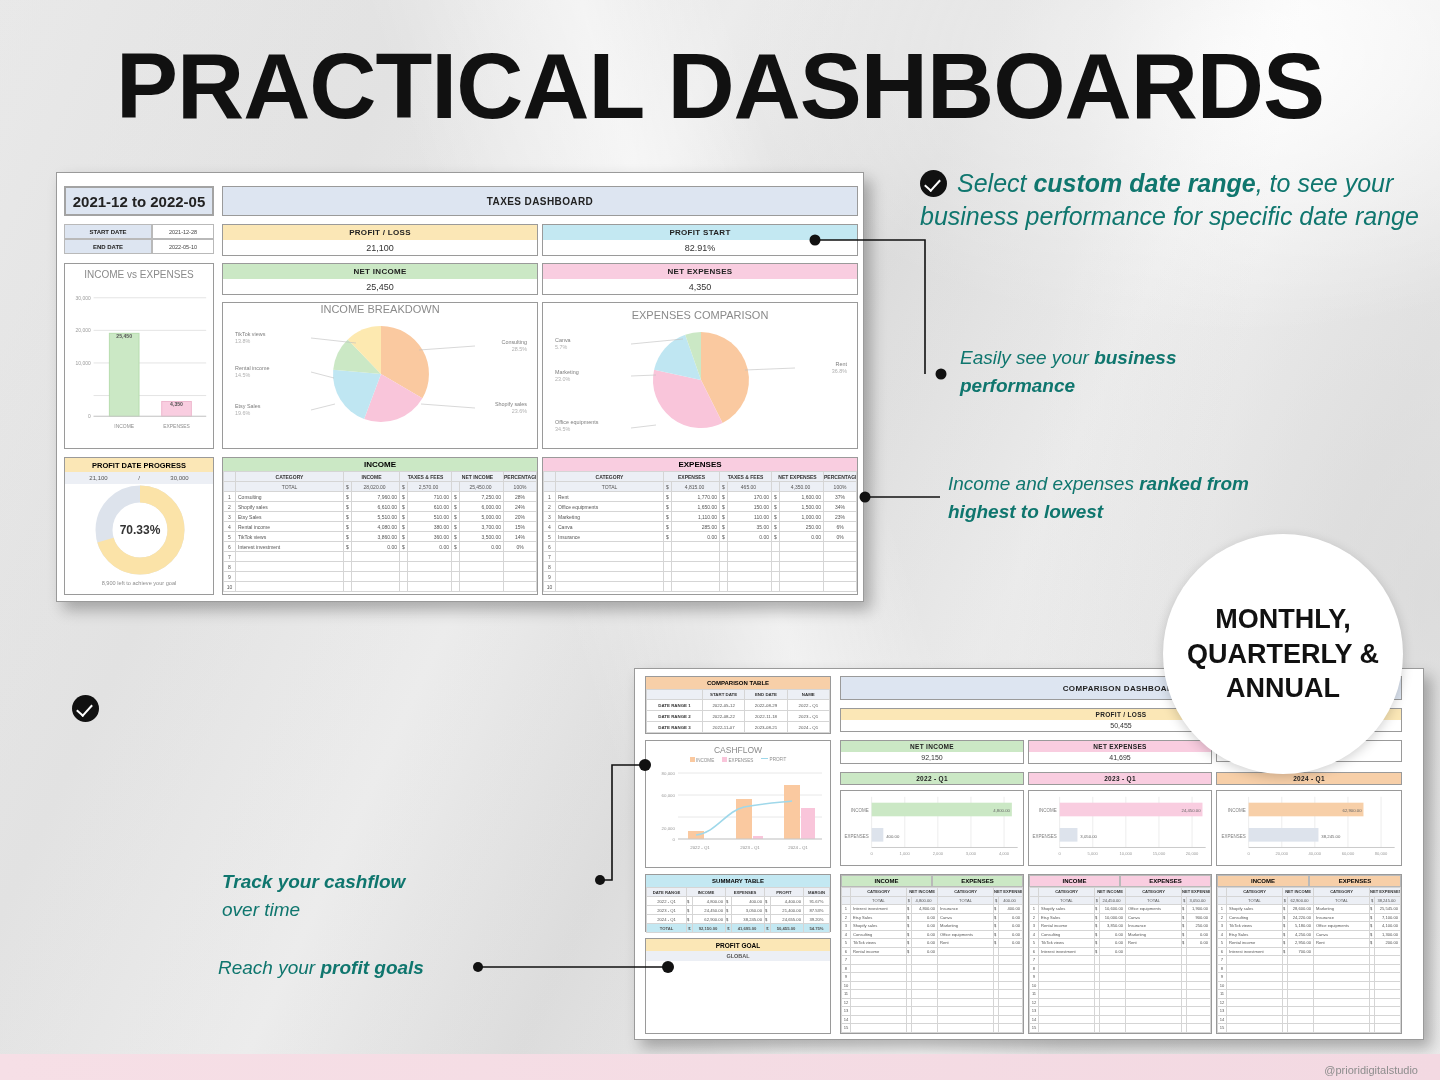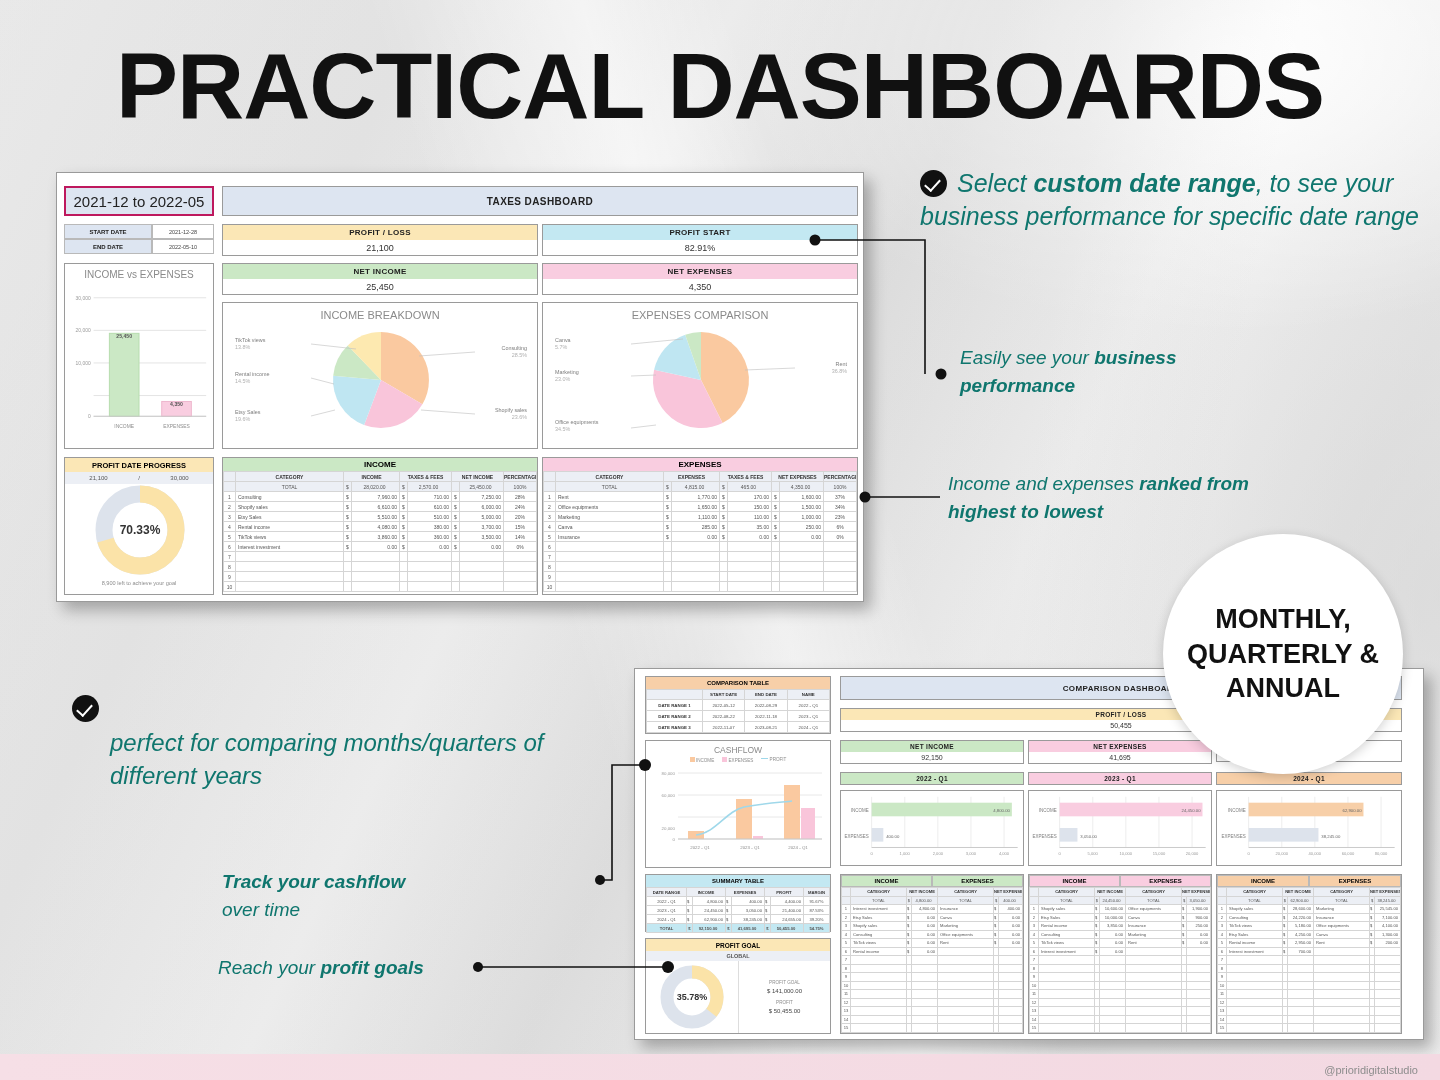--- a/index.html
+++ b/index.html
@@ -21,22 +21,22 @@
   
   .board{position:absolute;background:#fff;border:1px solid #9a9a9a;
     box-shadow:7px 8px 14px rgba(0,0,0,.28);}
   .hdr{font-weight:700;text-align:center;display:flex;align-items:center;justify-content:center;} .c-yellow{background:#fbe7b6;} .c-green{background:#cbe8c5;}
   .c-pink{background:#f9cde0;} .c-cyan{background:#c3e8f2;} .c-orange{background:#f7cfa8;}
   .c-lgrey{background:#eceff5;}
 
   
   #board-top{left:56px;top:172px;width:808px;height:430px;padding:8px;}
   .daterange{position:absolute;left:64px;top:186px;width:150px;height:30px;
-    border:2px solid #be185d;background:#dde5f1;display:flex;align-items:center;justify-content:center;
-    font-size:15px;color:#222;}
+    border:2px solid #a3a3a3;background:#dde5f1;display:flex;align-items:center;justify-content:center;
+    font-size:15px;color:#222;font-weight:bold;}
   .topbar{position:absolute;left:222px;top:186px;width:636px;height:30px;border:1px solid #9a9a9a;
     background:#dde5f1;font-size:10px;font-weight:700;letter-spacing:.4px;color:#222;}
   .dtbox{position:absolute;left:64px;top:224px;width:150px;height:30px;}
   .dtbox div{display:flex;height:15px;}
   .dtbox .k{width:88px;background:#dde5f1;border:1px solid #b9b9b9;font-size:6px;font-weight:700;
     display:flex;align-items:center;justify-content:center;color:#222;}
   .dtbox .v{flex:1;border:1px solid #b9b9b9;font-size:5.5px;display:flex;align-items:center;
     justify-content:center;color:#444;}
 
   .kpi{position:absolute;border:1px solid #9a9a9a;background:#fff;}
@@ -134,21 +134,21 @@
     <text x="112" y="128" font-size="5.2" font-weight="bold" fill="#555" text-anchor="middle">4,350</text>
     <line x1="28" y1="138" x2="142" y2="138" stroke="#c9c9c9"></line>
     <g fill="#8d8d8d" font-size="5" text-anchor="middle">
       <text x="59" y="150">INCOME</text>
         <text x="112" y="150">EXPENSES</text>
     </g>
   </svg>
 </div>
 
 <div class="panel" style="left:222px;top:302px;width:316px;height:147px;">
-  <div class="panel-ttl" style="font-size:11px;margin-top:6px;">INCOME BREAKDOWN</div>
+  <div class="panel-ttl" style="font-size:11px;margin-top:0;">INCOME BREAKDOWN</div>
   <svg viewBox="0 0 316 118" width="316" height="120">
     <g transform="translate(158,58)">
       <path d="M0,0 L0,-48 A48,48 0 0,1 41.4,24.2 Z" fill="#fac9a0"></path>
       <path d="M0,0 L41.4,24.2 A48,48 0 0,1 -16.9,44.9 Z" fill="#f9c5da"></path>
       <path d="M0,0 L-16.9,44.9 A48,48 0 0,1 -47.8,-4.3 Z" fill="#bfe6f2"></path>
       <path d="M0,0 L-47.8,-4.3 A48,48 0 0,1 -33.2,-34.6 Z" fill="#cbe8c5"></path>
       <path d="M0,0 L-33.2,-34.6 A48,48 0 0,1 0,-48 Z" fill="#fde9b0"></path>
     </g>
     <g stroke="#bdbdbd" stroke-width=".6" fill="none">
       <path d="M133,27 L88,22"></path>
@@ -659,36 +659,20 @@
       <td class="n" style="background:#c3e8f2">50,455.00</td>
       <td style="text-align:center;background:#c3e8f2">54.75%</td>
         </tr>
   </tbody>
     </table>
 </div>
 
 <div class="panel" style="left:645px;top:938px;width:186px;height:96px;">
   <div class="c-yellow hdr" style="height:12px;font-size:6.5px;">PROFIT GOAL</div>
   <div class="c-lgrey hdr" style="height:10px;font-size:5.5px;color:#555;">GLOBAL</div>
-  <div style="display:flex;height:72px;">
-    <svg viewBox="0 0 92 72" width="92" height="72">
-      <g transform="translate(46,36)">
-        <circle r="25" fill="none" stroke="#dde3ec" stroke-width="13"></circle>
-        <circle r="25" fill="none" stroke="#fbe3a8" stroke-width="13" stroke-dasharray="56 101" transform="rotate(-90)"></circle>
-        <text y="3" text-anchor="middle" font-size="9" font-weight="bold" fill="#333" font-family="Liberation Sans, sans-serif">35.78%</text>
-      </g>
-    </svg>
-    <div style="flex:1;border-left:1px solid #ddd;display:flex;flex-direction:column;
-        justify-content:center;align-items:center;gap:3px;">
-      <div style="font-size:4.6px;color:#8d8d8d;">PROFIT GOAL</div>
-      <div style="font-size:6px;color:#444;">$  141,000.00</div>
-      <div style="font-size:4.6px;color:#8d8d8d;margin-top:3px;">PROFIT</div>
-      <div style="font-size:6px;color:#444;">$  50,455.00</div>
-    </div>
-  </div>
 </div>
 
 <div class="topbar hdr" style="left:840px;top:676px;width:562px;height:24px;font-size:8px;">COMPARISON DASHBOARD</div>
 <div class="kpi" style="left:840px;top:708px;width:562px;">
   <div class="t c-yellow" style="height:11px;font-size:6.5px;">PROFIT / LOSS</div>
   <div class="v" style="height:11px;font-size:7px;">50,455</div>
 </div>
 <div class="kpi" style="left:840px;top:740px;width:184px;">
   <div class="t c-green" style="height:11px;font-size:6.5px;">NET INCOME</div>
   <div class="v" style="height:11px;font-size:7px;">92,150</div>
@@ -1291,21 +1275,20 @@
   <span class="chk"></span><span>Select <b>custom date range</b>, to see your business performance for specific date range</span>
 </div>
 <div class="callout" style="left:960px;top:344px;width:300px;font-size:19px;line-height:1.45;">
   <span>Easily see your <b>business performance</b></span>
 </div>
 <div class="callout" style="left:948px;top:470px;width:340px;font-size:19px;line-height:1.45;">
   <span>Income and expenses <b>ranked from highest to lowest</b></span>
 </div>
 <div class="callout" style="left:72px;top:692px;width:530px;font-size:24px;line-height:1.4;">
   <span class="chk"></span><br>
-  <span style="padding-left:38px;display:block;">perfect for comparing months/quarters of different years</span>
 </div>
 <div class="callout" style="left:222px;top:868px;width:270px;font-size:19px;line-height:1.45;">
   <b>Track your cashflow</b><br><span>over time</span>
 </div>
 <div class="callout" style="left:218px;top:957px;width:260px;font-size:19px;">
   <span>Reach your <b>profit goals</b></span>
 </div>
 
 <svg style="position:absolute;left:0;top:0;width:1440px;height:1080px;pointer-events:none;">
   <g stroke="#111" stroke-width="1.6" fill="none">

